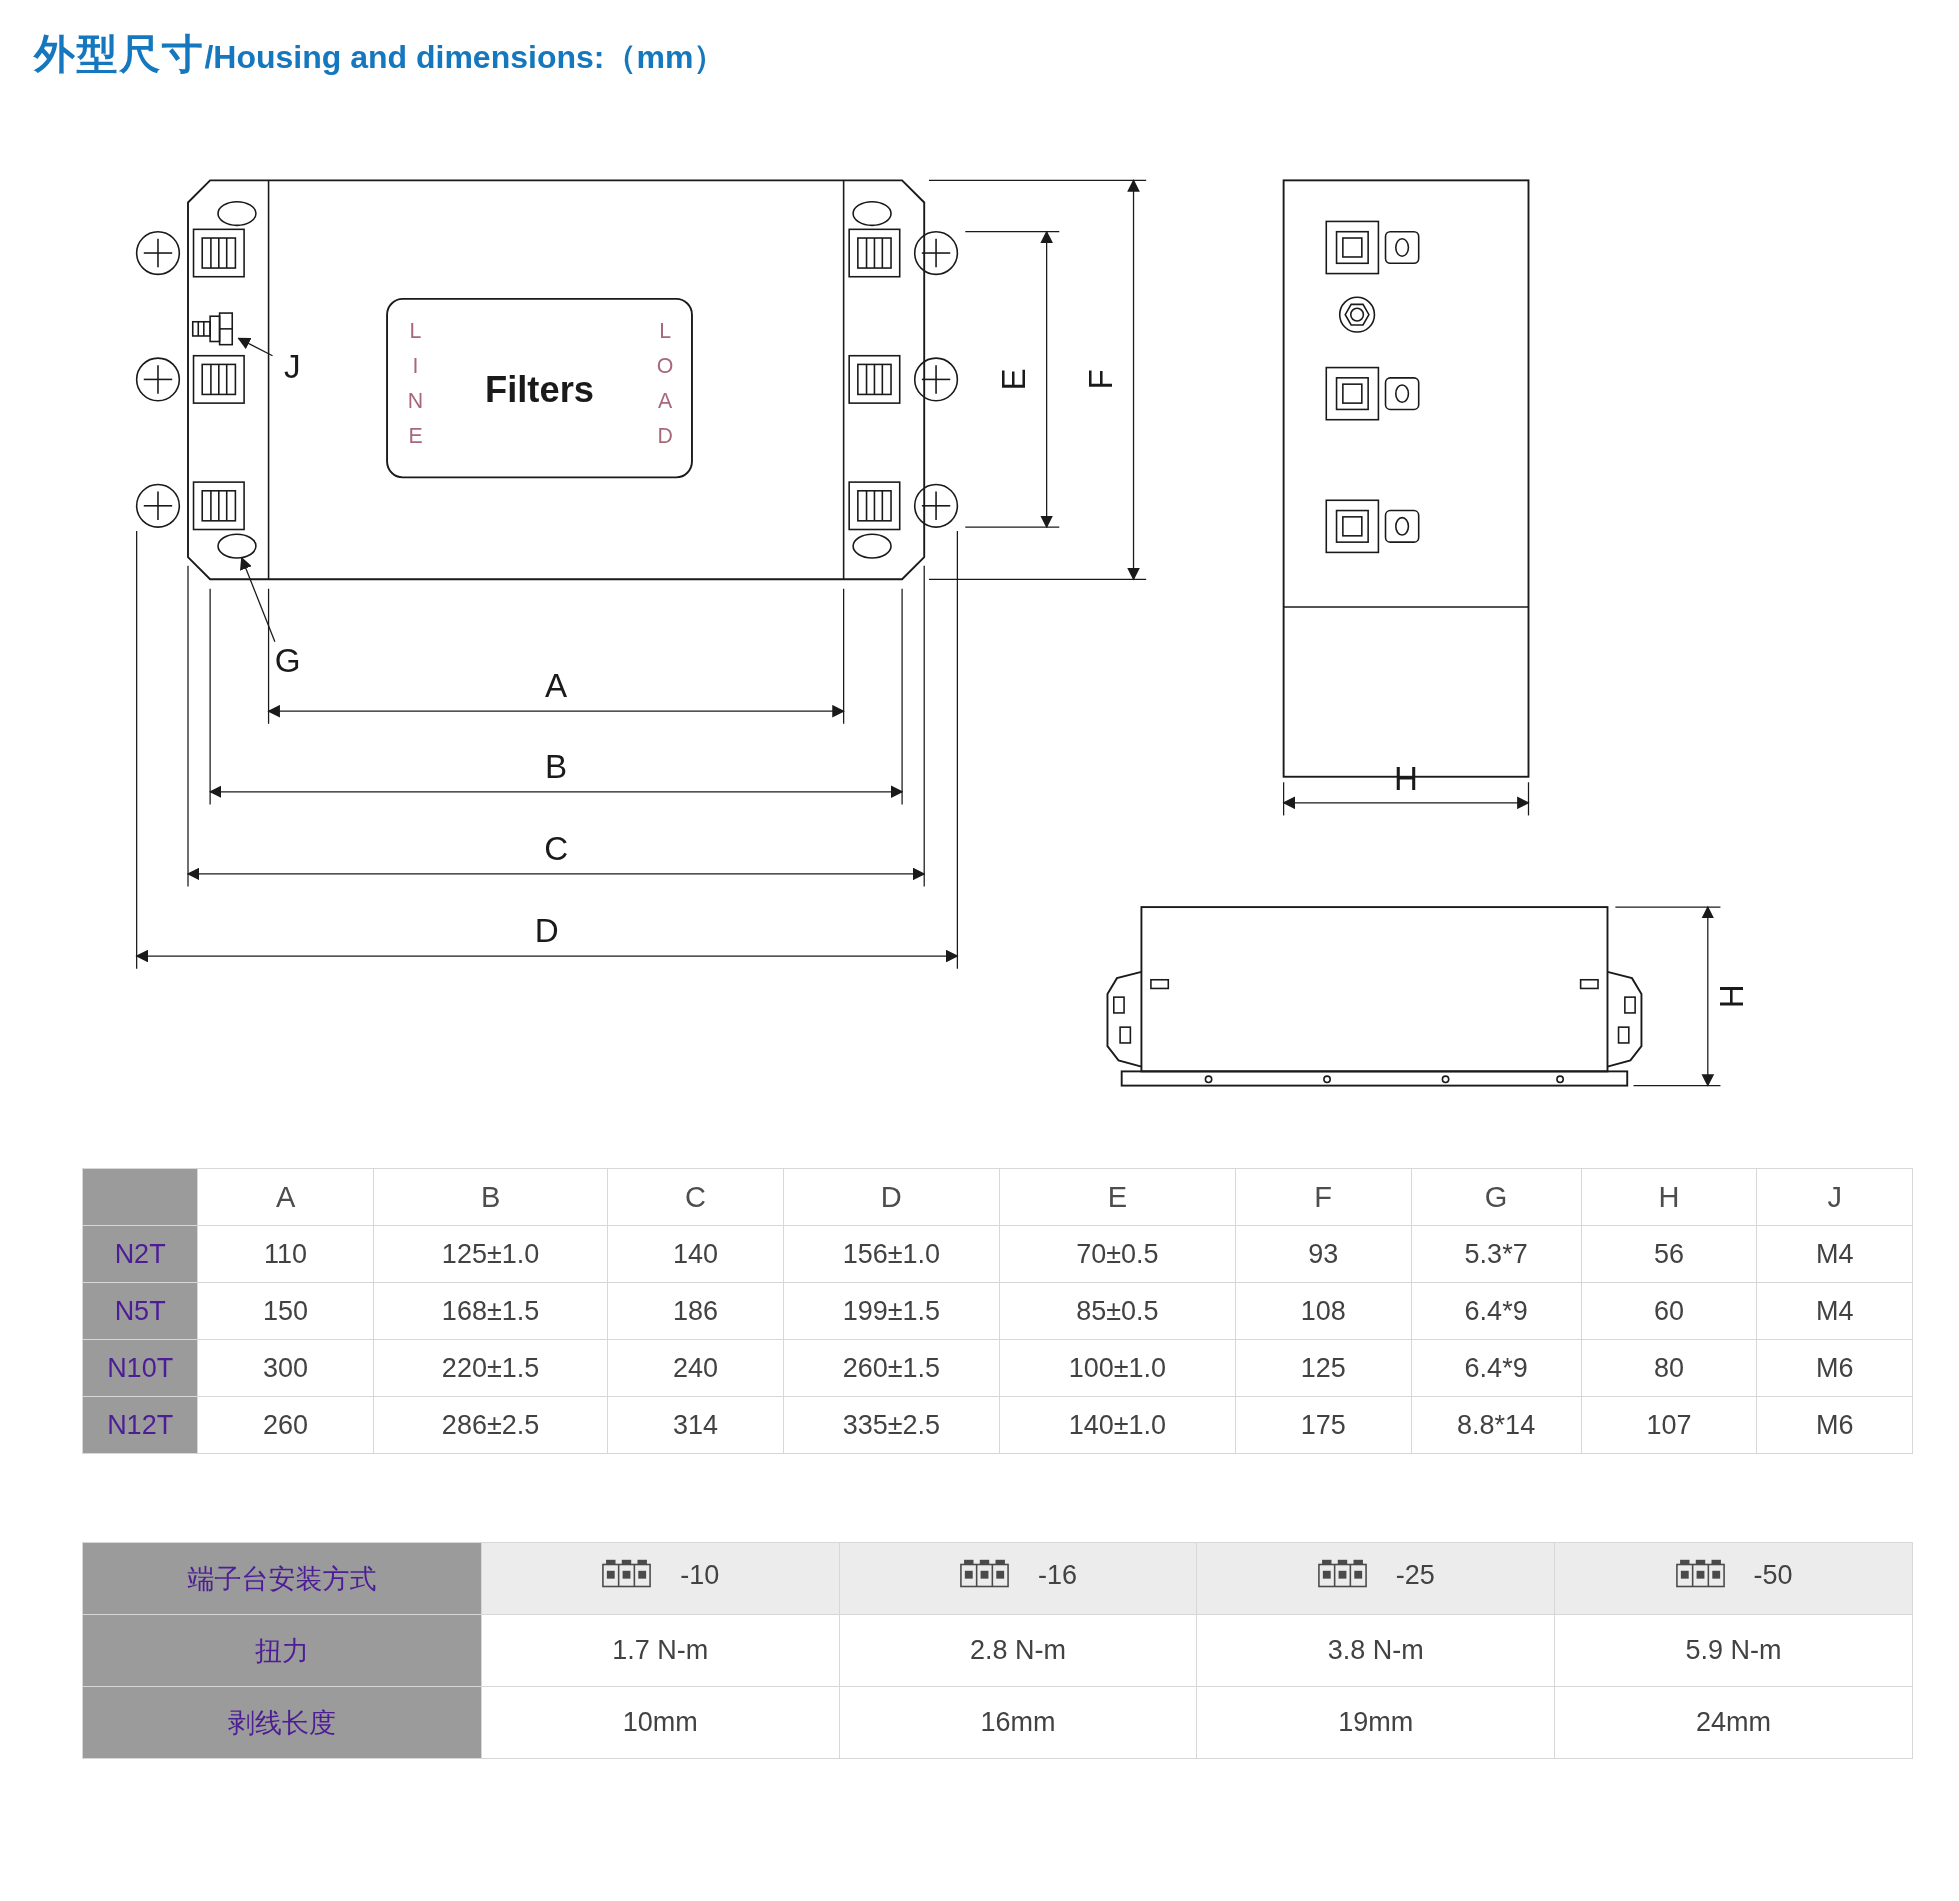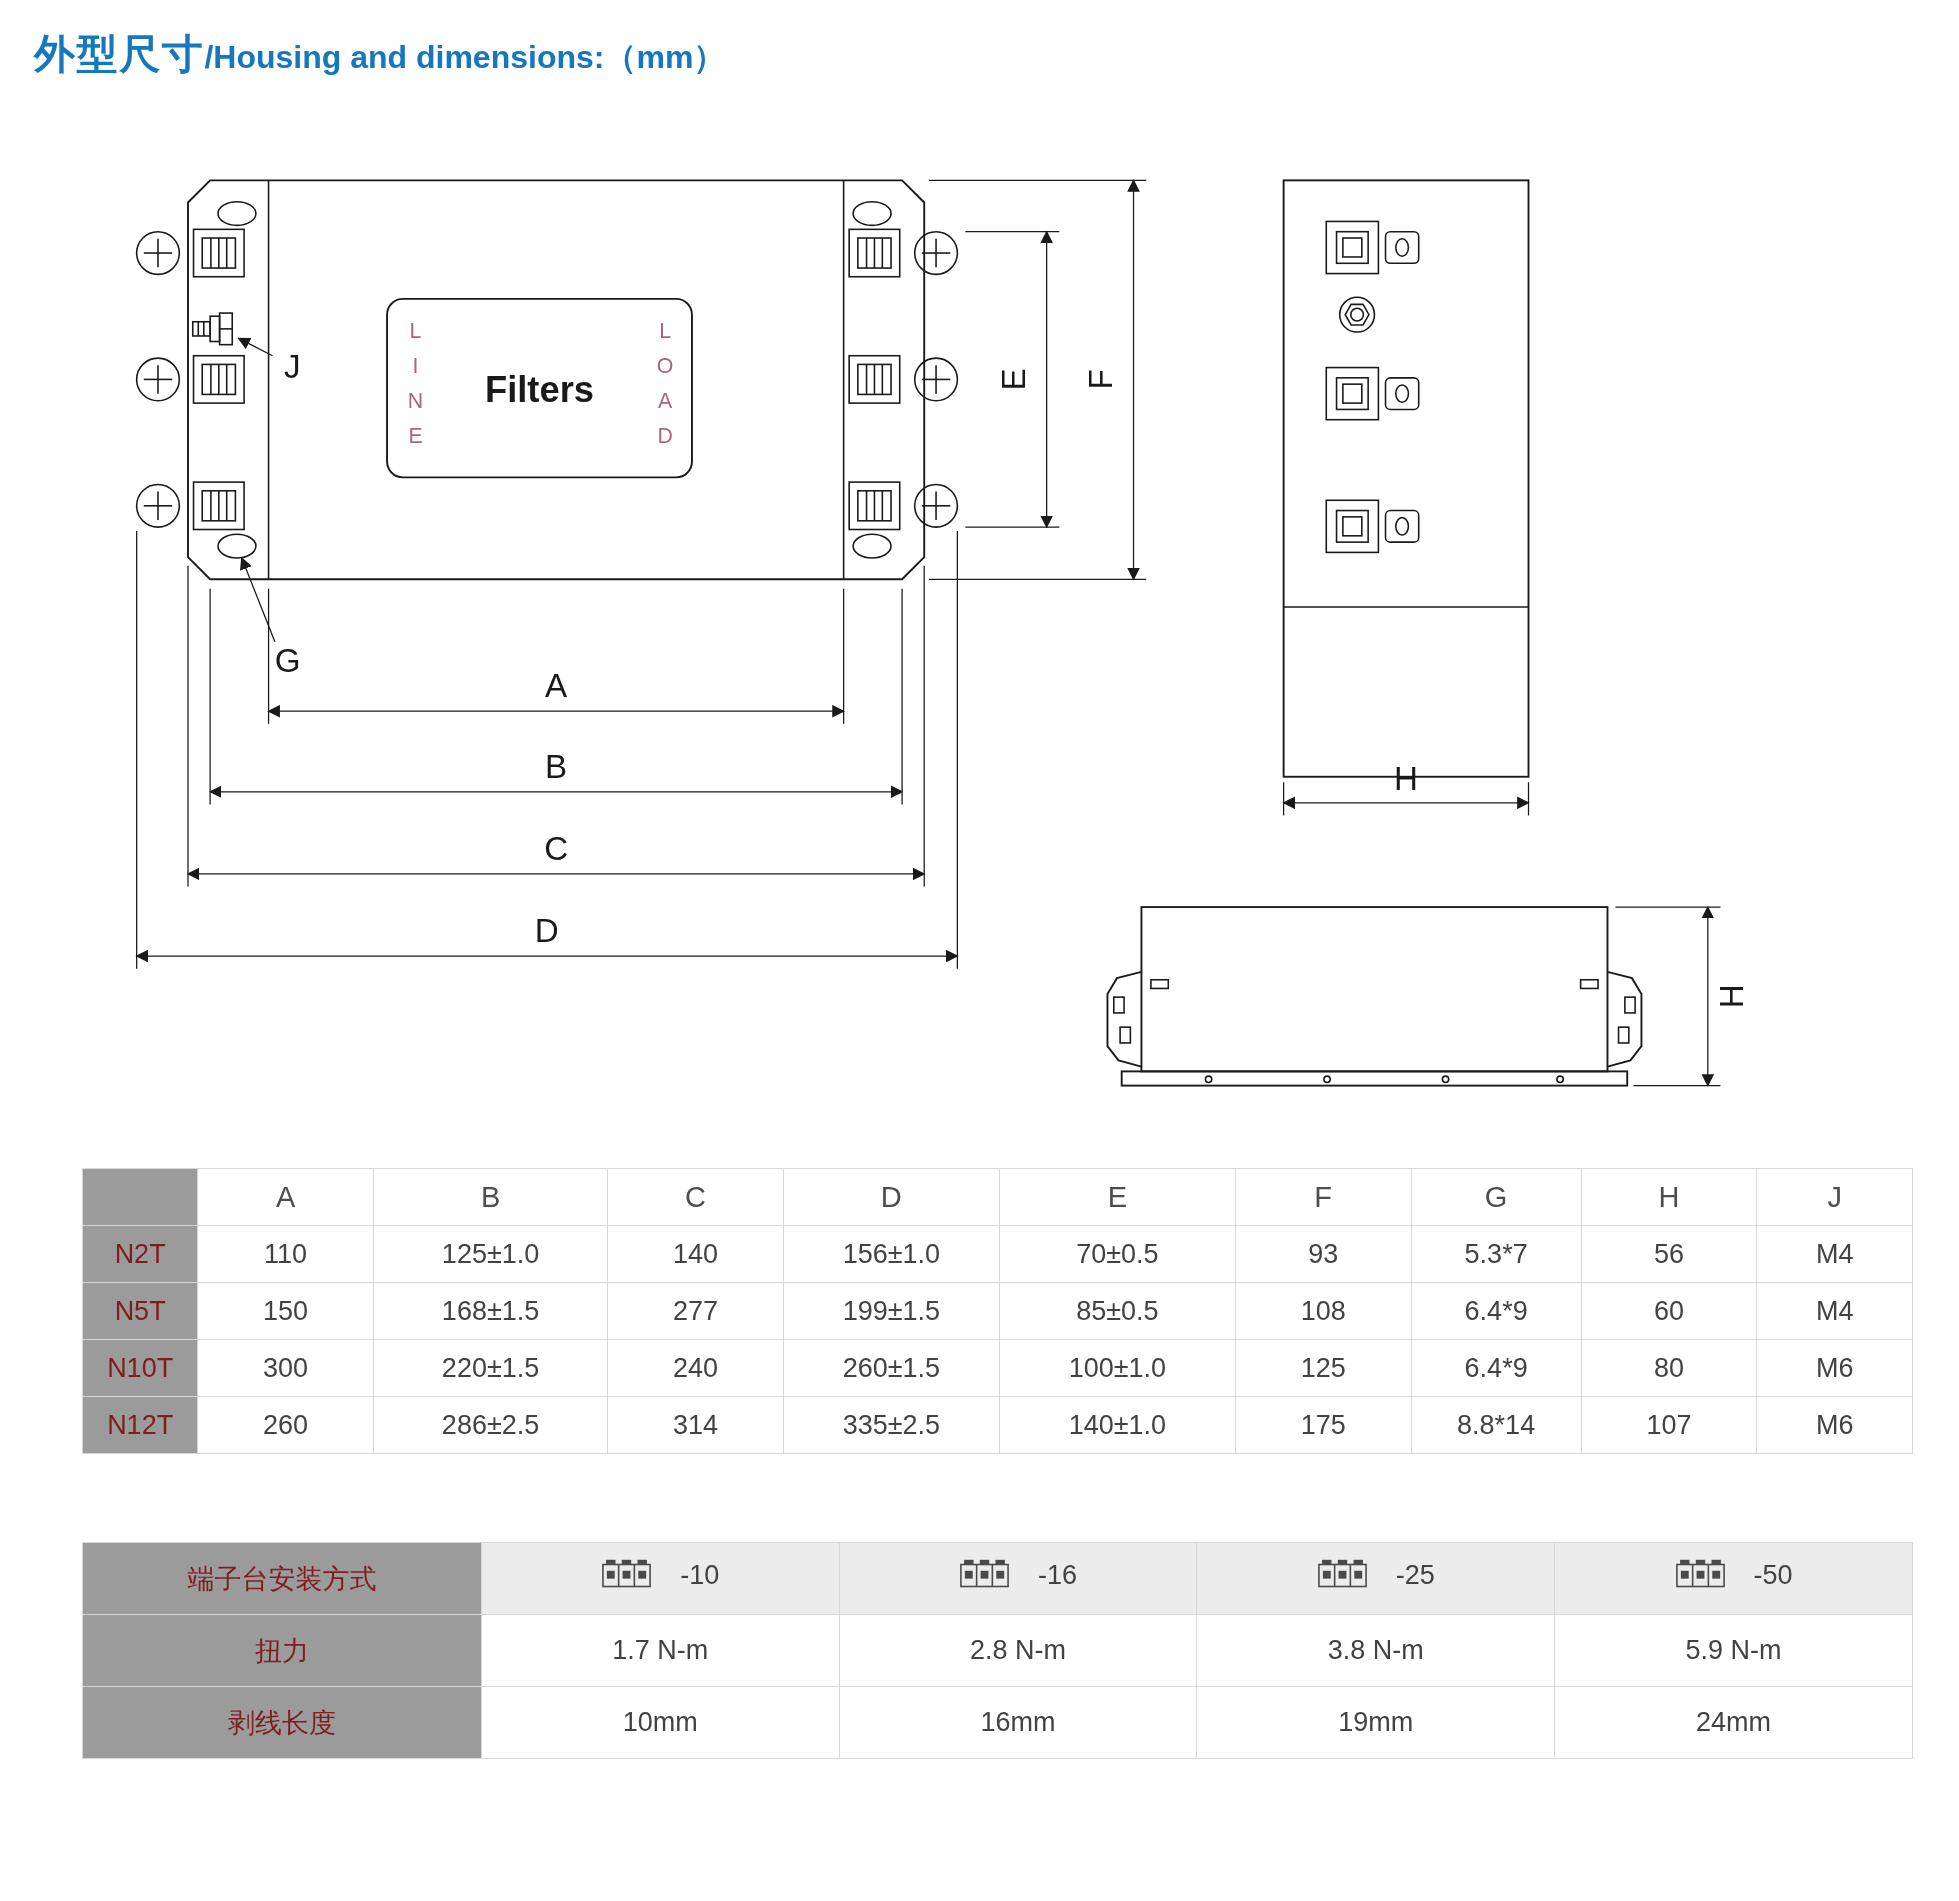--- a/index.html
+++ b/index.html
@@ -14,21 +14,21 @@
   .drawing { position:absolute; left:0; top:0; width:1959px; height:1138px; }
 
   .tbl { position:absolute; left:82px; width:1831px; border-collapse:collapse; table-layout:fixed;
          font-size:27px; color:#424242; }
   .tbl th, .tbl td { border:1.6px solid #d7d7d7; text-align:center; vertical-align:middle; font-weight:normal; padding:0; }
 
   #dims { top:1168px; }
   #dims tr { height:57px; }
   #dims thead th { background:#ffffff; color:#4d4d4d; font-size:29px; }
   #dims thead th.corner { background:#9b9b9b; }
-  .rowlabel { background:#9b9b9b; color:#7f1d1d; font-size:27px; }
+  .rowlabel { background:#9b9b9b; color:#4c1d95; font-size:27px; }
 
   #terminal { top:1542px; }
   #terminal tr { height:72px; }
   #terminal tr.first td { background:#ececec; }
   .term-wrap { display:inline-flex; align-items:center; justify-content:center; gap:28px; }
   .term-wrap svg { display:block; }
 </style>
 </head>
 <body>
 
@@ -233,21 +233,21 @@
           <td>70±0.5</td>
           <td>93</td>
           <td>5.3*7</td>
           <td>56</td>
           <td>M4</td>
         </tr>
         <tr>
           <th class="rowlabel">N5T</th>
           <td>150</td>
           <td>168±1.5</td>
-          <td>277</td>
+          <td>186</td>
           <td>199±1.5</td>
           <td>85±0.5</td>
           <td>108</td>
           <td>6.4*9</td>
           <td>60</td>
           <td>M4</td>
         </tr>
         <tr>
           <th class="rowlabel">N10T</th>
           <td>300</td>

